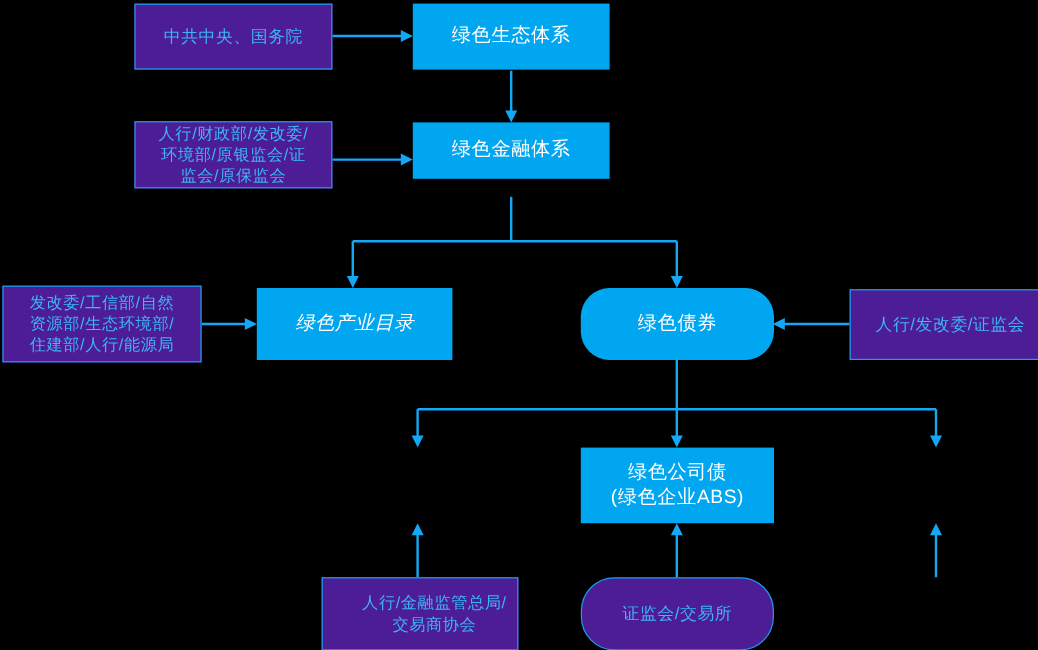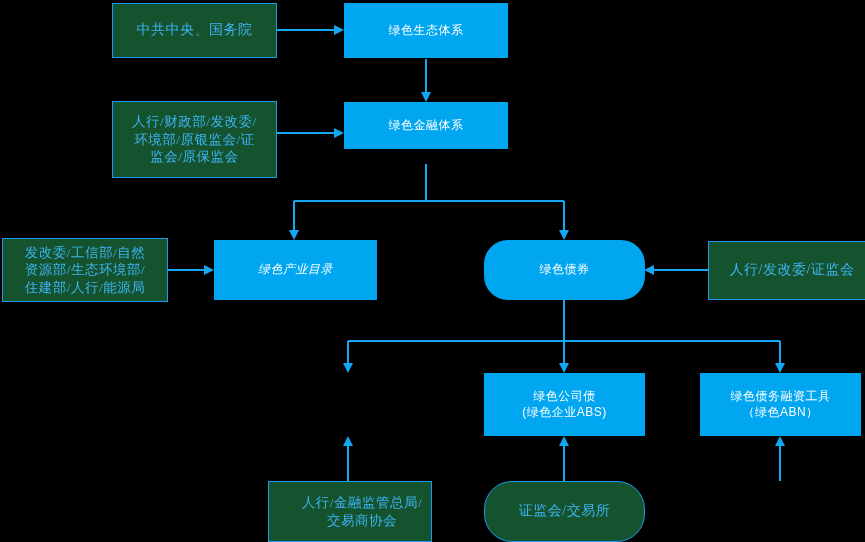--- a/index.html
+++ b/index.html
@@ -29,28 +29,27 @@
     justify-content: center;
     text-align: center;
     line-height: 1.30;
     letter-spacing: 0.5px;
     white-space: pre-line;
   }
   .node.filled {
     background: #00A6F0;
     color: #FFFFFF;
     border: none;
-    font-size: 12px;
+    font-size: 16px;
   }
   .node.outlined {
-    background: #14532d;
+    background: #4c1d95;
     color: #3FB4F7;
     border: 1.5px solid #1E9BF0;
     font-size: 14px;
-    font-family: Liberation Serif, serif;
   }
   .node.small {
     font-size: 13.5px;
   }
   svg.edges {
     position: absolute;
     left: 0; top: 0;
     width: 865px;
     height: 542px;
     overflow: visible;
@@ -128,42 +127,40 @@
     <g>
       <line x1="780" y1="481" x2="780" y2="444"></line>
       <polygon class="head" points="780,436 775,446 785,446"></polygon>
     </g>
   </svg>
 
   <div class="node outlined" style="left:112px; top:3px; width:165px; height:55px;">中共中央、国务院</div>
 
   <div class="node filled" style="left:344px; top:3px; width:164px; height:55px;">绿色生态体系</div>
 
-  <div class="node outlined small" style="left:112px; top:101px; width:165px; height:77px;">人行/财政部/发改委/
+  <div class="node outlined small" style="left:112px; top:101px; width:165px; height:56px;">人行/财政部/发改委/
 环境部/原银监会/证
 监会/原保监会</div>
 
   <div class="node filled" style="left:344px; top:102px; width:164px; height:47px;">绿色金融体系</div>
 
   <div class="node outlined small" style="left:2px; top:238px; width:166px; height:64px;">发改委/工信部/自然
 资源部/生态环境部/
 住建部/人行/能源局</div>
 
   <div class="node filled" style="left:214px; top:240px; width:163px; height:60px;font-style:italic;">绿色产业目录</div>
 
   <div class="node filled" style="left:484px; top:240px; width:161px; height:60px;border-radius:24px;">绿色债券</div>
 
   <div class="node outlined" style="left:708px; top:241px; width:168px; height:59px;">人行/发改委/证监会</div>
 
 
   <div class="node filled" style="left:484px; top:373px; width:161px; height:63px;">绿色公司债
 (绿色企业ABS)</div>
 
-  <div class="node filled" style="left:700px; top:373px; width:161px; height:63px;">绿色债务融资工具
-（绿色ABN）</div>
 
   <div class="node outlined small" style="left:268px; top:481px; width:164px; height:61px;padding-left:24px;">人行/金融监管总局/
 交易商协会</div>
 
   <div class="node outlined" style="left:484px; top:481px; width:161px; height:61px;border-radius:28px;">证监会/交易所</div>
 
 
 </div>
 
 </body></html>

